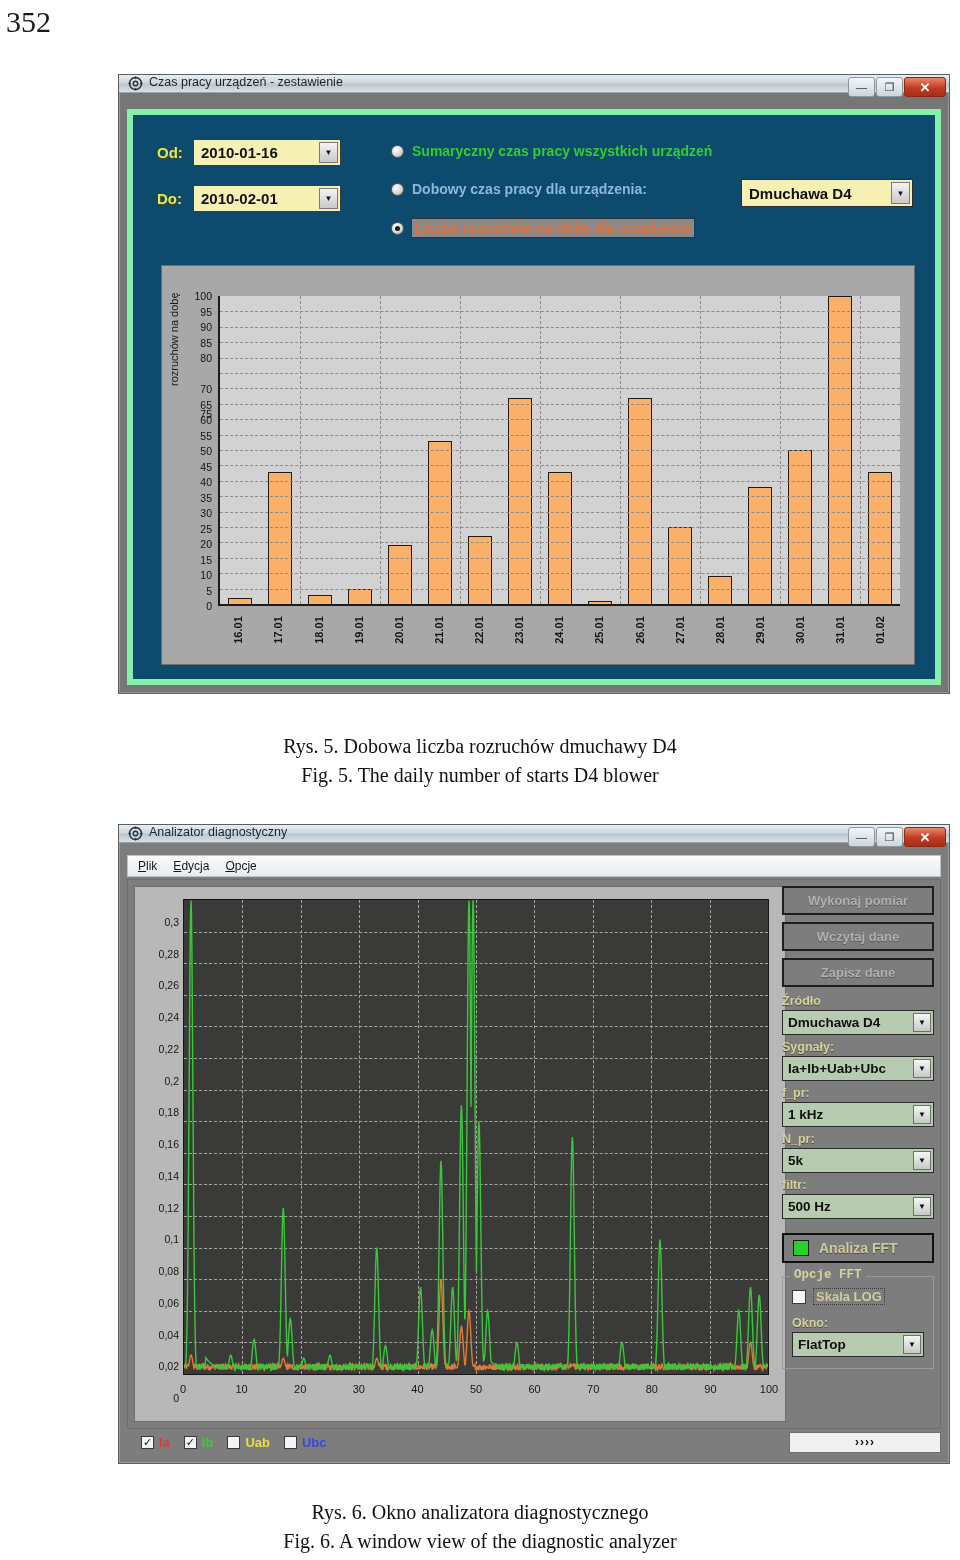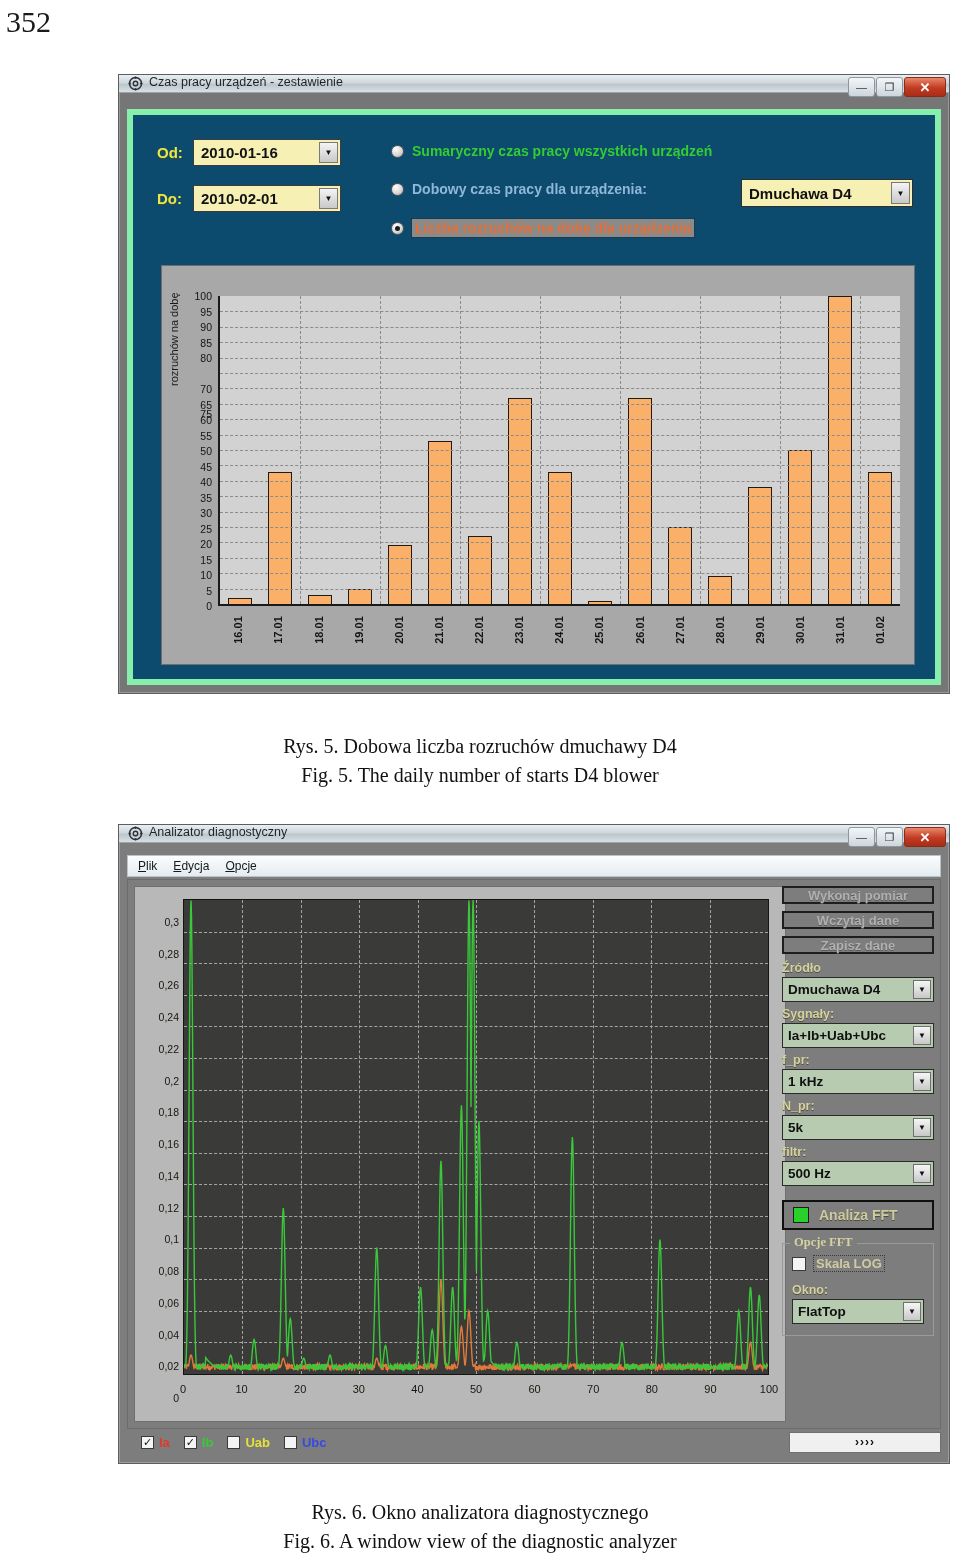--- a/index.html
+++ b/index.html
@@ -234,21 +234,21 @@
   .f-xt {
     position:absolute;
     font-family:"Liberation Sans", sans-serif;
     font-size:11px; color:#17170f;
     transform:translateX(-50%);
   }
 
   
   #rpanel { position:absolute; right:6px; top:6px; width:152px; bottom:6px; }
   .btn-gray {
-    width:100%; height:18px; margin-bottom:7px;
+    width:100%; height:29px; margin-bottom:7px;
     background:#7d7d7d;
     border:2px solid #1e1e1e;
     display:flex; align-items:center; justify-content:center;
     font-family:"Liberation Sans", sans-serif;
     font-weight:bold; font-size:13px; color:#b0b0b0;
     text-shadow:0 1px 0 #5a5a5a;
   }
   .fld-label {
     font-family:"Liberation Sans", sans-serif;
     font-weight:bold; font-size:12.5px; color:#d6d2a0;
@@ -286,21 +286,21 @@
   .group {
     margin-top:13px;
     border:1px solid #9a9a9a;
     padding:12px 9px 11px 9px;
     position:relative;
   }
   .group-title {
     position:absolute; top:-9px; left:7px;
     background:#7d7d7d;
     padding:0 4px;
-    font-family:Liberation Serif, serif;
+    font-family:Liberation Mono, monospace;
     font-weight:bold; font-size:12.5px; color:#d6d2a0;
   }
   .cbrow { display:flex; align-items:center; gap:8px; }
   .cb {
     width:14px; height:14px; background:#f4f4f4; border:1px solid #3a3a3a;
     display:flex; align-items:center; justify-content:center;
     font-size:11px; color:#111; line-height:1; flex:0 0 14px;
   }
   .cb-lbl {
     font-family:"Liberation Sans", sans-serif;

